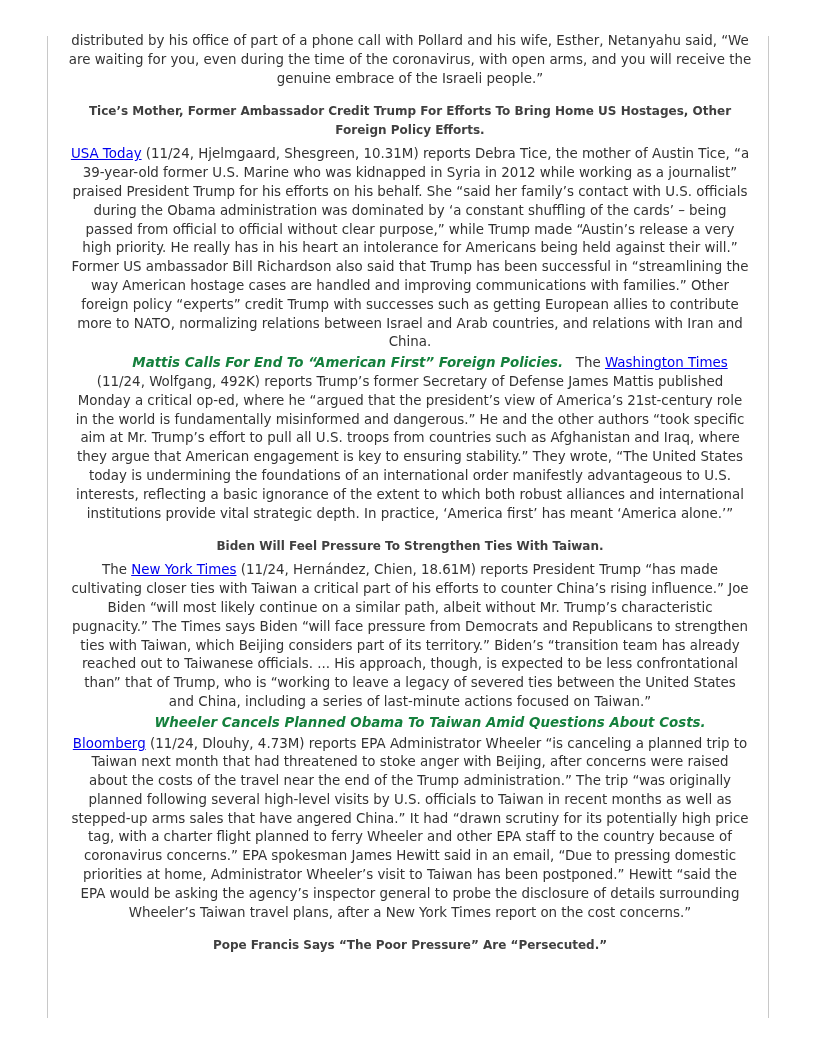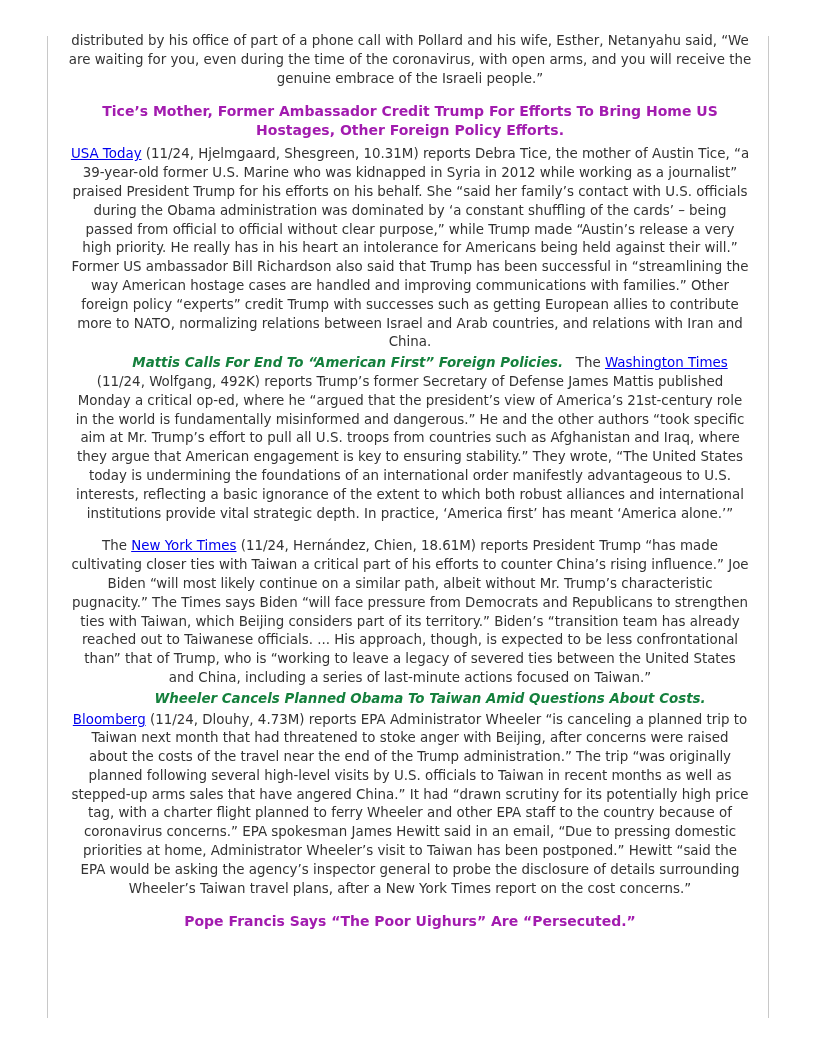--- a/index.html
+++ b/index.html
@@ -10,21 +10,21 @@
   }
   .content {
     position: absolute; left: 68px; top: 32px; width: 684px;
     font-family: "DejaVu Sans", sans-serif;
     font-size: 13.4px; line-height: 18.8px; color: #333333; text-align: center;
   }
   p { margin: 2px; }
   .para { margin: 0 0 14px 0; }
   h2.headline {
     font-family: "DejaVu Sans", sans-serif;
-    font-size: 14px; line-height: 19px; font-weight: bold; color: #a21caf;
+    font-size: 12px; line-height: 19px; font-weight: bold; color: #404040;
     margin: 0 0 5px 0;
   }
   .indent { text-indent: 40px; }
   .subhead { font-weight: bold; font-style: italic; color: #15803d; }
   a.src { color: #0000ee; text-decoration: underline; }
   .block { margin-bottom: 14px; }
 </style>
 </head>
 <body>
 
@@ -34,22 +34,23 @@
 
   <p class="para">distributed by his office of part of a phone call with Pollard and his wife, Esther, Netanyahu said, “We are waiting for you, even during the time of the coronavirus, with open arms, and you will receive the genuine embrace of the Israeli people.”</p>
 
   <div class="block">
     <h2 class="headline">Tice’s Mother, Former Ambassador Credit Trump For Efforts To Bring Home US Hostages, Other Foreign Policy Efforts.</h2>
     <p><a class="src" href="#">USA Today</a><span> (11/24, Hjelmgaard, Shesgreen, 10.31M) reports Debra Tice, the mother of Austin Tice, “a 39-year-old former U.S. Marine who was kidnapped in Syria in 2012 while working as a journalist” praised President Trump for his efforts on his behalf. She “said her family’s contact with U.S. officials during the Obama administration was dominated by ‘a constant shuffling of the cards’ – being passed from official to official without clear purpose,” while Trump made “Austin’s release a very high priority. He really has in his heart an intolerance for Americans being held against their will.” Former US ambassador Bill Richardson also said that Trump has been successful in “streamlining the way American hostage cases are handled and improving communications with families.” Other foreign policy “experts” credit Trump with successes such as getting European allies to contribute more to NATO, normalizing relations between Israel and Arab countries, and relations with Iran and China.</span></p>
     <p class="indent"><span class="subhead">Mattis Calls For End To “American First” Foreign Policies.</span><span style="white-space:pre">   The </span><a class="src" href="#">Washington Times</a><span> (11/24, Wolfgang, 492K) reports Trump’s former Secretary of Defense James Mattis published Monday a critical op-ed, where he “argued that the president’s view of America’s 21st-century role in the world is fundamentally misinformed and dangerous.” He and the other authors “took specific aim at Mr. Trump’s effort to pull all U.S. troops from countries such as Afghanistan and Iraq, where they argue that American engagement is key to ensuring stability.” They wrote, “The United States today is undermining the foundations of an international order manifestly advantageous to U.S. interests, reflecting a basic ignorance of the extent to which both robust alliances and international institutions provide vital strategic depth. In practice, ‘America first’ has meant ‘America alone.’”</span></p>
   </div>
 
   <div class="block">
+    <h2 class="headline">Biden Will Feel Pressure To Strengthen Ties With Taiwan.</h2>
     <p><span>The </span><a class="src" href="#">New York Times</a><span> (11/24, Hernández, Chien, 18.61M) reports President Trump “has made cultivating closer ties with Taiwan a critical part of his efforts to counter China’s rising influence.” Joe Biden “will most likely continue on a similar path, albeit without Mr. Trump’s characteristic pugnacity.” The Times says Biden “will face pressure from Democrats and Republicans to strengthen ties with Taiwan, which Beijing considers part of its territory.” Biden’s “transition team has already reached out to Taiwanese officials. ... His approach, though, is expected to be less confrontational than” that of Trump, who is “working to leave a legacy of severed ties between the United States and China, including a series of last-minute actions focused on Taiwan.”</span></p>
     <p class="indent"><span class="subhead">Wheeler Cancels Planned Obama To Taiwan Amid Questions About Costs.</span></p>
     <p><a class="src" href="#">Bloomberg</a><span> (11/24, Dlouhy, 4.73M) reports EPA Administrator Wheeler “is canceling a planned trip to Taiwan next month that had threatened to stoke anger with Beijing, after concerns were raised about the costs of the travel near the end of the Trump administration.” The trip “was originally planned following several high-level visits by U.S. officials to Taiwan in recent months as well as stepped-up arms sales that have angered China.” It had “drawn scrutiny for its potentially high price tag, with a charter flight planned to ferry Wheeler and other EPA staff to the country because of coronavirus concerns.” EPA spokesman James Hewitt said in an email, “Due to pressing domestic priorities at home, Administrator Wheeler’s visit to Taiwan has been postponed.” Hewitt “said the EPA would be asking the agency’s inspector general to probe the disclosure of details surrounding Wheeler’s Taiwan travel plans, after a New York Times report on the cost concerns.”</span></p>
   </div>
 
   <div class="block">
-    <h2 class="headline">Pope Francis Says “The Poor Uighurs” Are “Persecuted.”</h2>
+    <h2 class="headline">Pope Francis Says “The Poor Pressure” Are “Persecuted.”</h2>
   </div>
 
 </div>
 
 </body></html>

